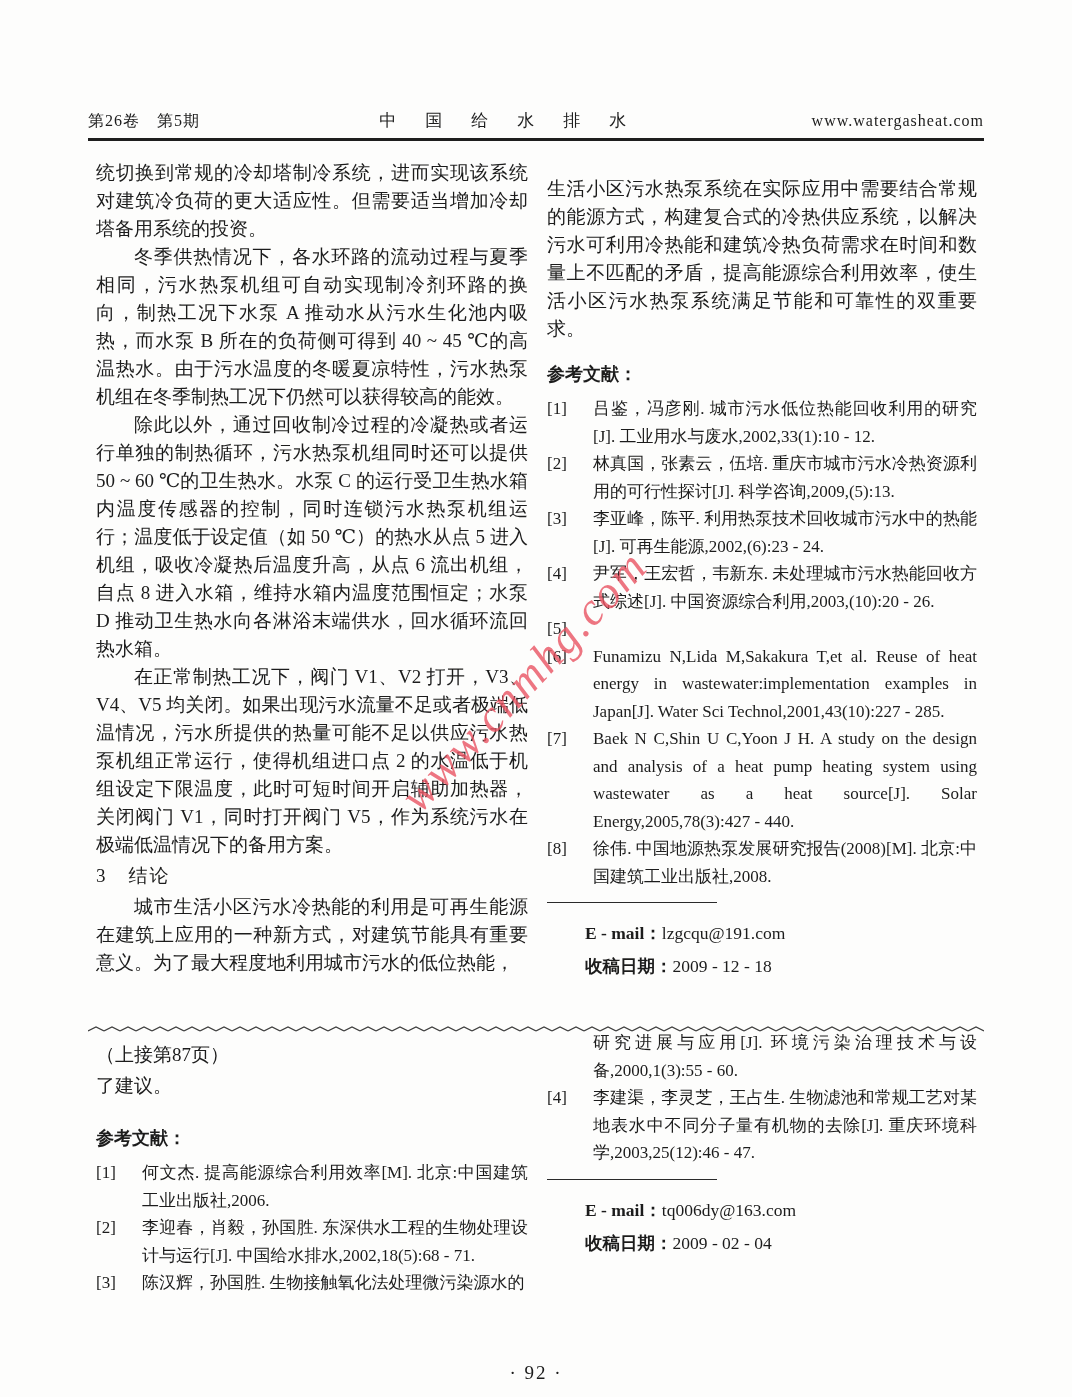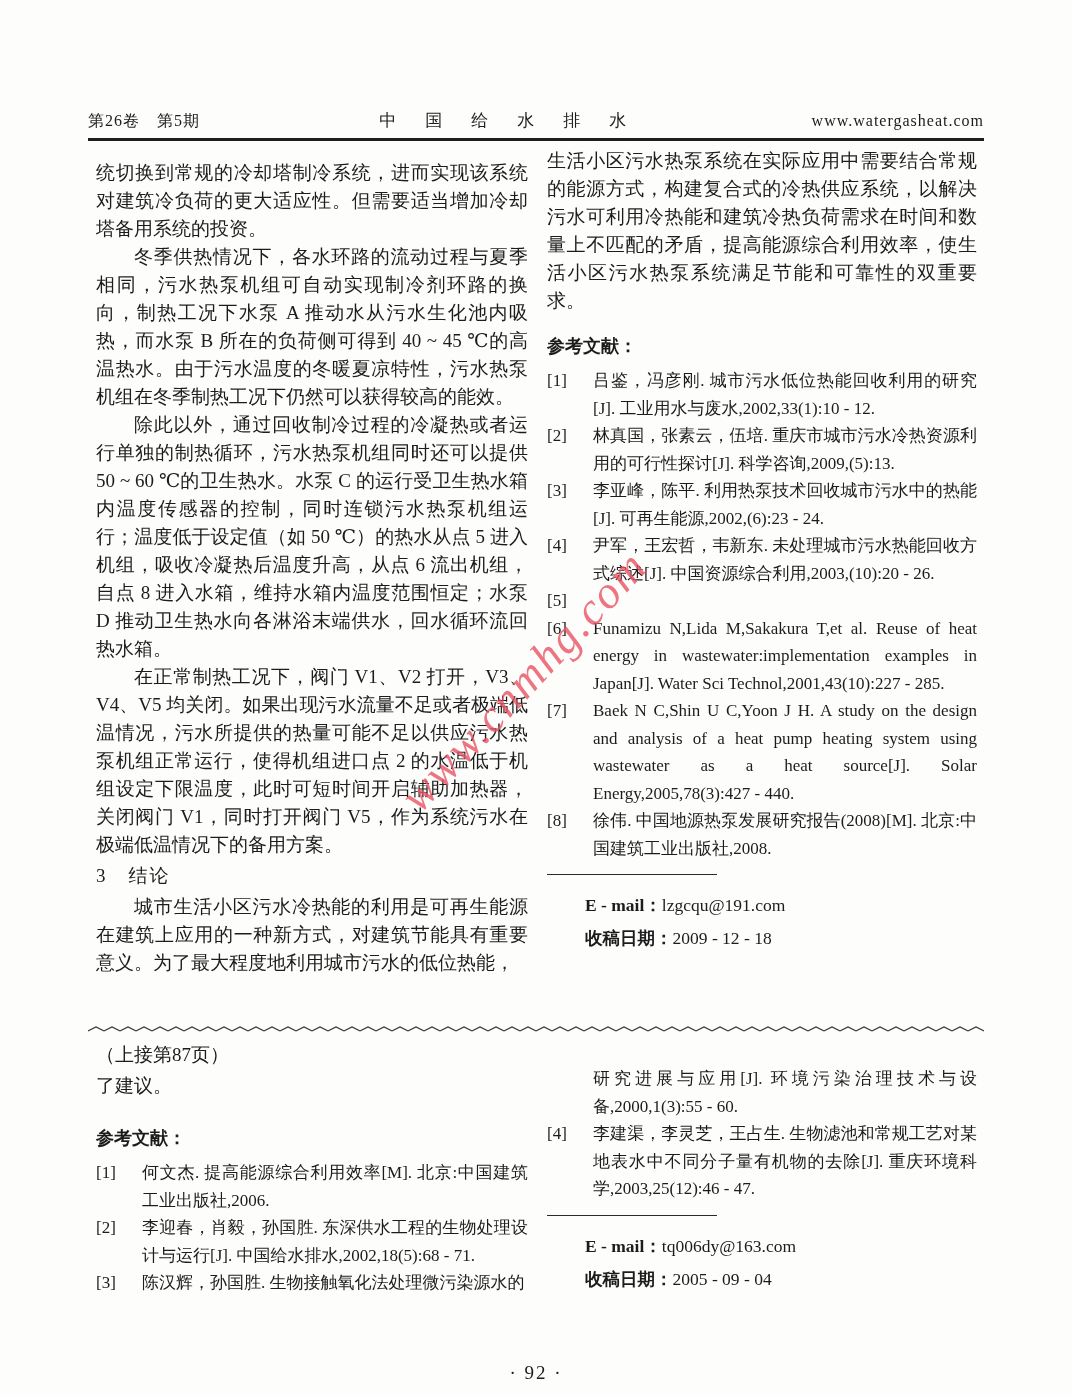--- a/index.html
+++ b/index.html
@@ -13,21 +13,21 @@
   .header {
     position:absolute; top:92px; left:88px; width:896px;
     display:flex; justify-content:space-between; align-items:baseline;
     font-size:16px; letter-spacing:1px;
   }
   .header .jtitle { letter-spacing:6px; font-size:17px; }
   .header-rule { position:absolute; top:121px; left:88px; width:896px; height:3px; background:#1e1e1e; }
 
   .col { position:absolute; text-align:justify; }
   .col-l1 { left:96px;  top:142px; width:432px; }
-  .col-r1 { left:547px; top:130px; width:430px; }
+  .col-r1 { left:547px; top:158px; width:430px; }
   .body-p { font-size:19px; line-height:28px; text-align:justify; }
   .indent { text-indent:2em; }
   .sec-heading { font-size:19px; line-height:30px; margin:2px 0 2px 0; letter-spacing:2px; }
 
   .ref-heading {
     font-family:"Liberation Sans","DejaVu Sans",sans-serif;
     font-weight:bold; font-size:18px; line-height:26px; margin:18px 0 8px 0;
   }
   .ref-list { font-size:17px; line-height:27.5px; }
   .ref-item { display:flex; }
@@ -36,21 +36,21 @@
 
   .footnote { margin-top:12px; }
   .foot-rule { width:170px; height:1px; background:#2a2a2a; margin:8px 0 14px 0; }
   .foot-line { font-size:17.5px; line-height:33px; margin-left:38px; }
   .lbl-cn { font-family:"Liberation Sans","DejaVu Sans",sans-serif; font-weight:bold; }
   .lbl-en { font-weight:bold; }
 
   .wavy { position:absolute; top:1003px; left:88px; width:896px; height:10px; }
 
   .col-l2 { left:96px;  top:1022px; width:432px; }
-  .col-r2 { left:547px; top:1048px; width:430px; }
+  .col-r2 { left:547px; top:1012px; width:430px; }
   .note-line { font-size:19px; line-height:31px; }
   .cont-text { margin-left:46px; font-size:17px; line-height:27.5px; text-align:justify; }
 
   .page-number { position:absolute; top:1345px; left:0; width:100%; text-align:center; font-size:19px; letter-spacing:2px; }
 
   .watermark {
     position:absolute; left:428px; top:752px;
     font-size:46px; font-style:italic; letter-spacing:2px;
     color:rgba(232,82,97,0.8);
     transform-origin:0 100%; transform:rotate(-47deg);
@@ -163,21 +163,21 @@
         <span class="ref-num">[4]</span>
         <span class="ref-text">李建渠，李灵芝，王占生. 生物滤池和常规工艺对某地表水中不同分子量有机物的去除[J]. 重庆环境科学,2003,25(12):46 - 47.</span>
       </div>
     </div>
     <div class="footnote">
       <div class="foot-rule"></div>
       <div class="foot-line">
         <span class="lbl-en">E - mail：</span><span>tq006dy@163.com</span>
       </div>
       <div class="foot-line">
-        <span class="lbl-cn">收稿日期：</span><span>2005 - 09 - 04</span>
+        <span class="lbl-cn">收稿日期：</span><span>2009 - 02 - 04</span>
       </div>
     </div>
   </div>
 
   <div class="page-number">· 92 ·</div>
 
   <div class="watermark">www.cnmhg.com</div>
 
 </div>
 

